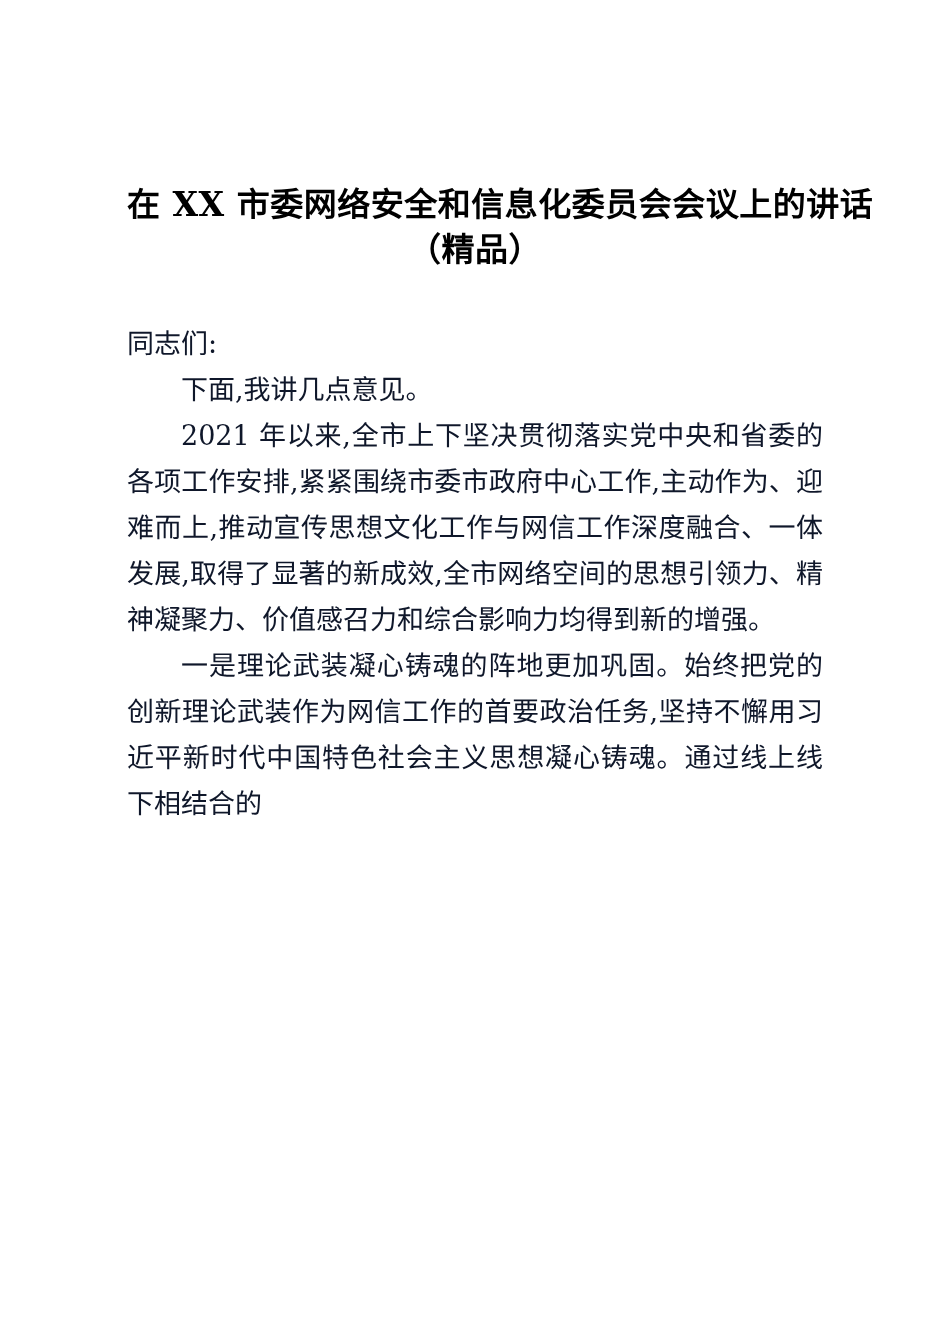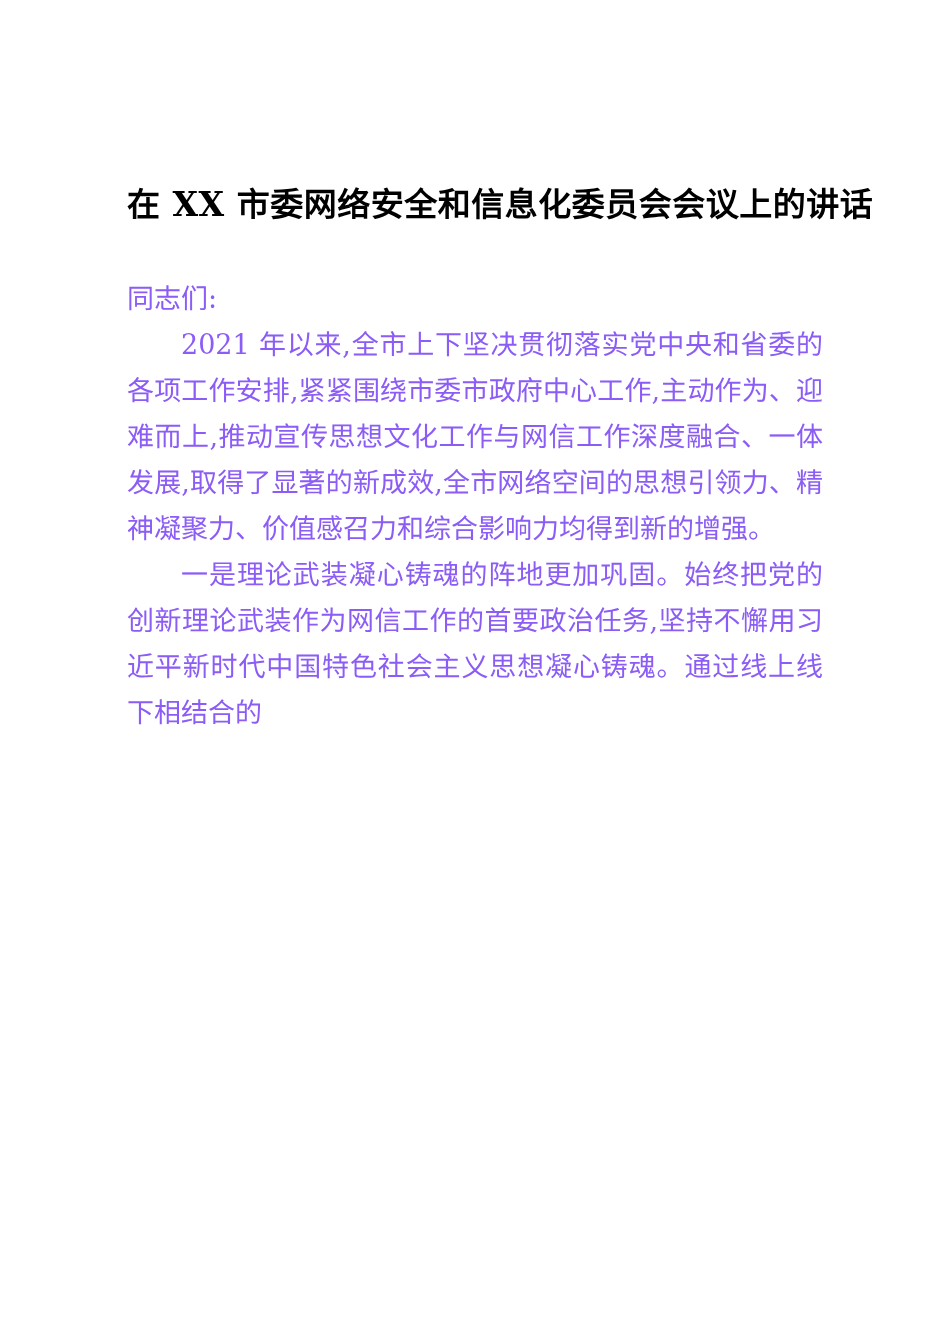--- a/index.html
+++ b/index.html
@@ -25,41 +25,43 @@
     white-space: nowrap;
     letter-spacing: 0.5px;
     color: #000000;
   }
   .doc-body {
     margin-top: 49px;
     font-size: 27px;
     line-height: 46px;
     text-align: justify;
     text-justify: inter-ideograph;
-    color: #8b5cf6;
+    color: #0f172a;
   }
   .para {
     text-indent: 2em;
     font-weight: 400;
   }
   .para.salutation {
     text-indent: 0;
   }
   .para.heading {
     font-weight: 700;
   }
 </style>
 </head>
 <body>
 
 <div class="page">
 
   <div class="doc-title">
     <div class="title-line">在 XX 市委网络安全和信息化委员会会议上的讲话</div>
+    <div class="title-line">（精品）</div>
   </div>
 
   <div class="doc-body">
     <p class="para salutation">同志们:</p>
+    <p class="para">下面,我讲几点意见。</p>
     <p class="para">2021 年以来,全市上下坚决贯彻落实党中央和省委的各项工作安排,紧紧围绕市委市政府中心工作,主动作为、迎难而上,推动宣传思想文化工作与网信工作深度融合、一体发展,取得了显著的新成效,全市网络空间的思想引领力、精神凝聚力、价值感召力和综合影响力均得到新的增强。</p>
     <p class="para">一是理论武装凝心铸魂的阵地更加巩固。始终把党的创新理论武装作为网信工作的首要政治任务,坚持不懈用习近平新时代中国特色社会主义思想凝心铸魂。通过线上线下相结合的</p>
   </div>
 
 </div>
 
 </body></html>

